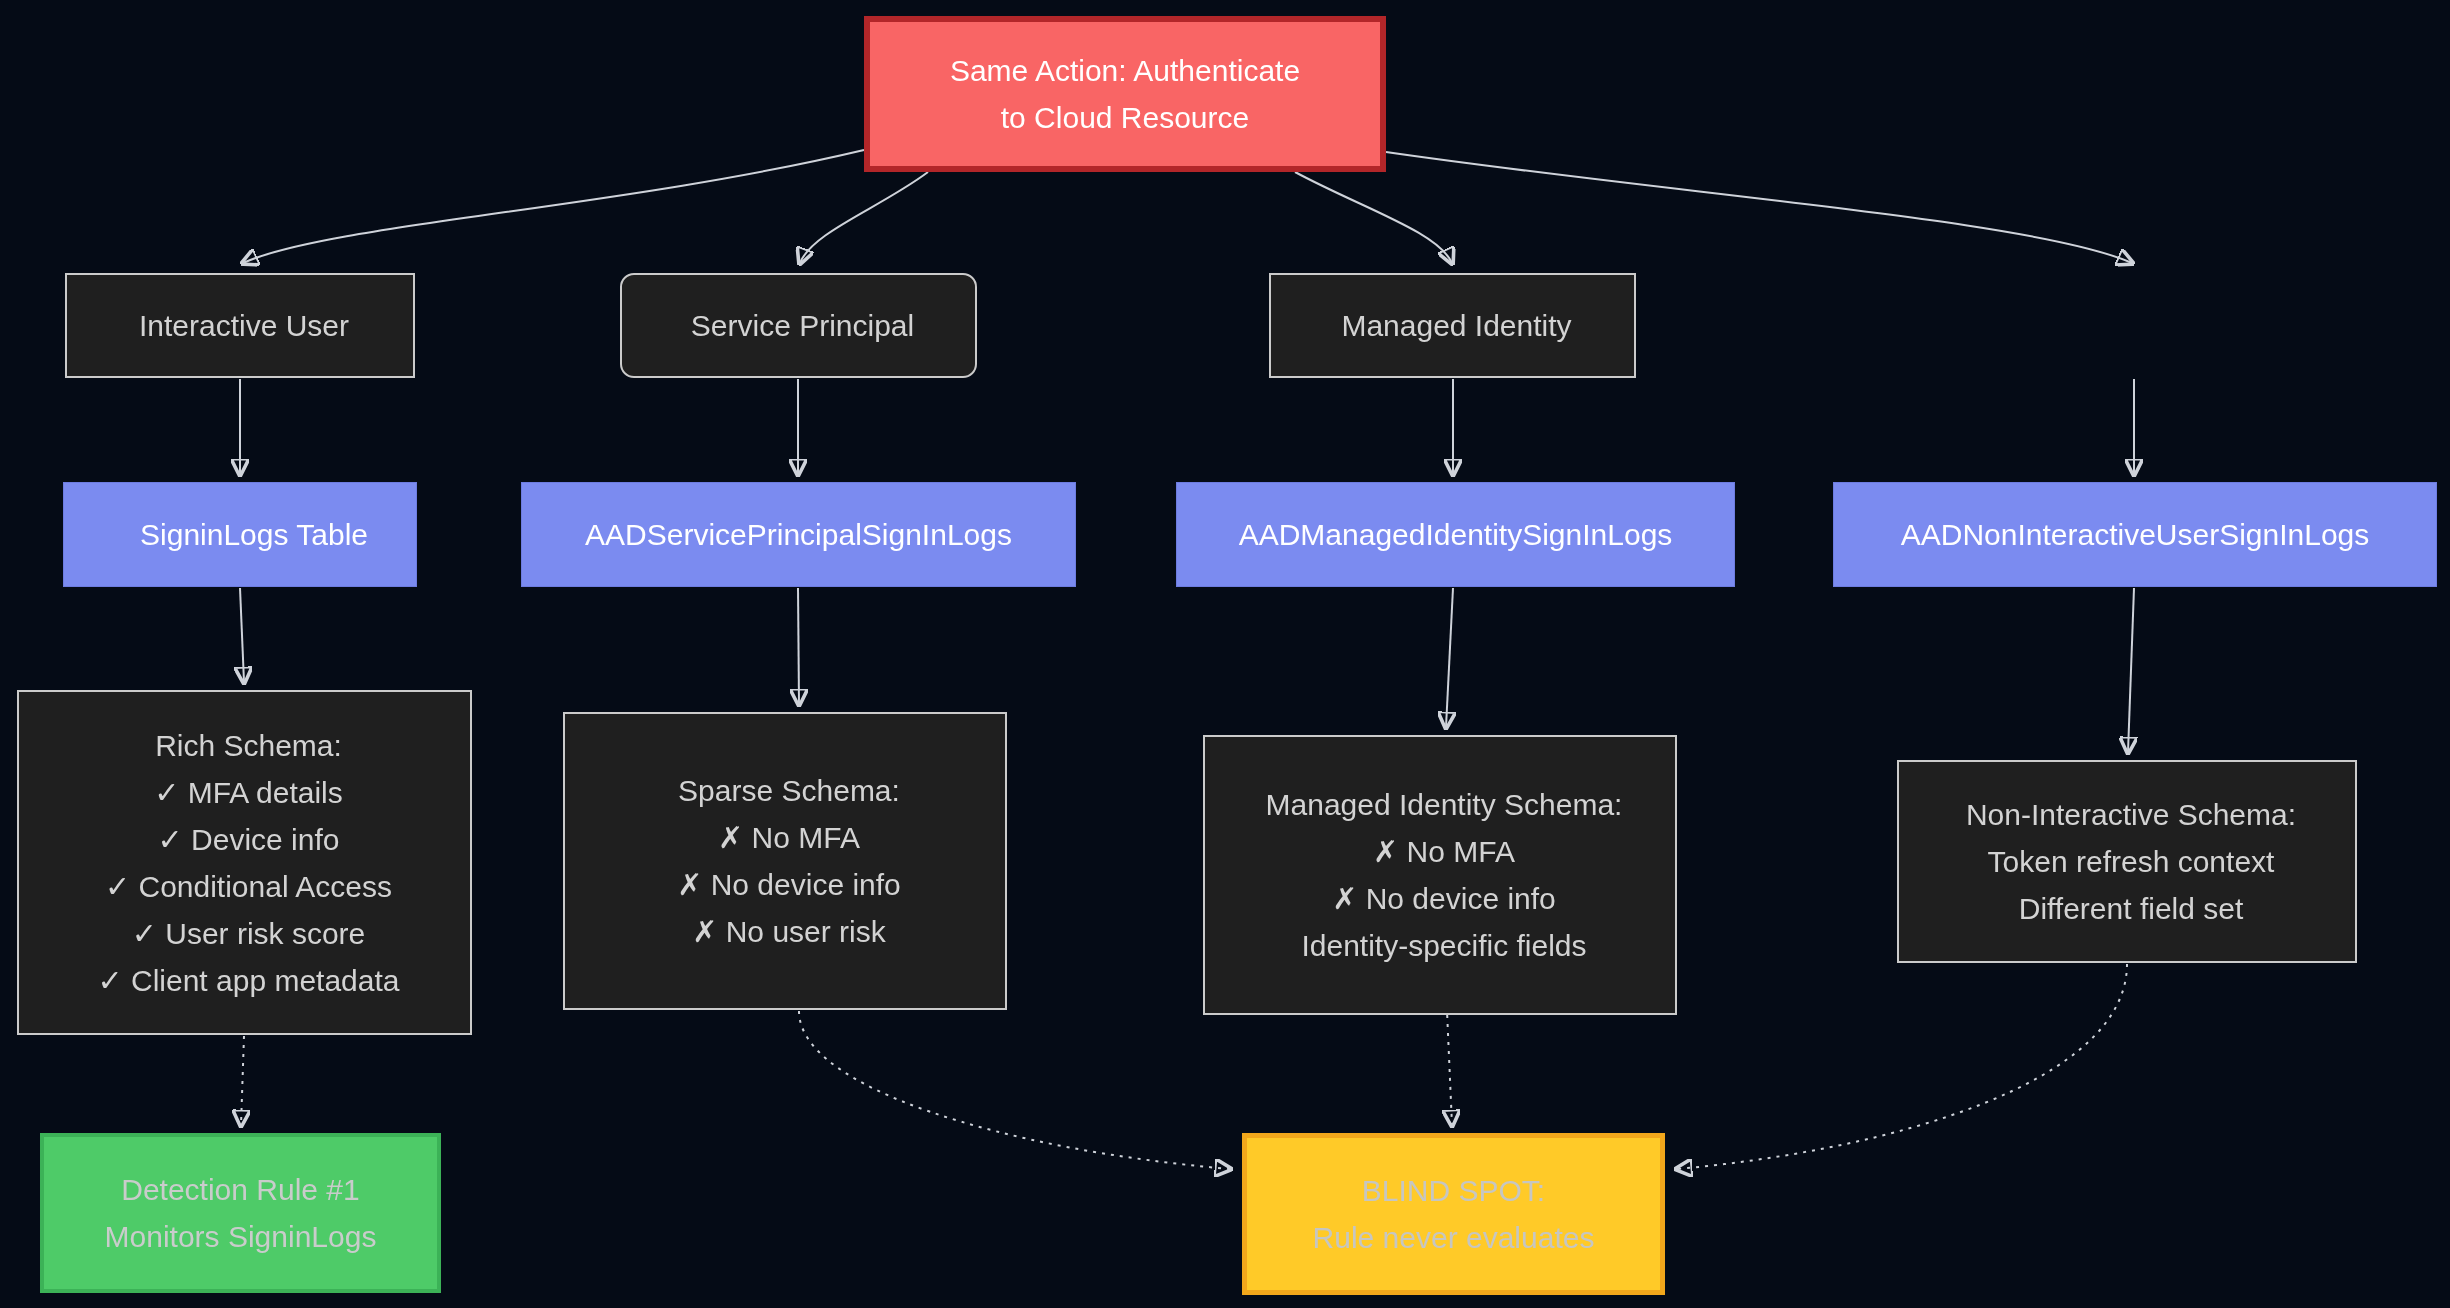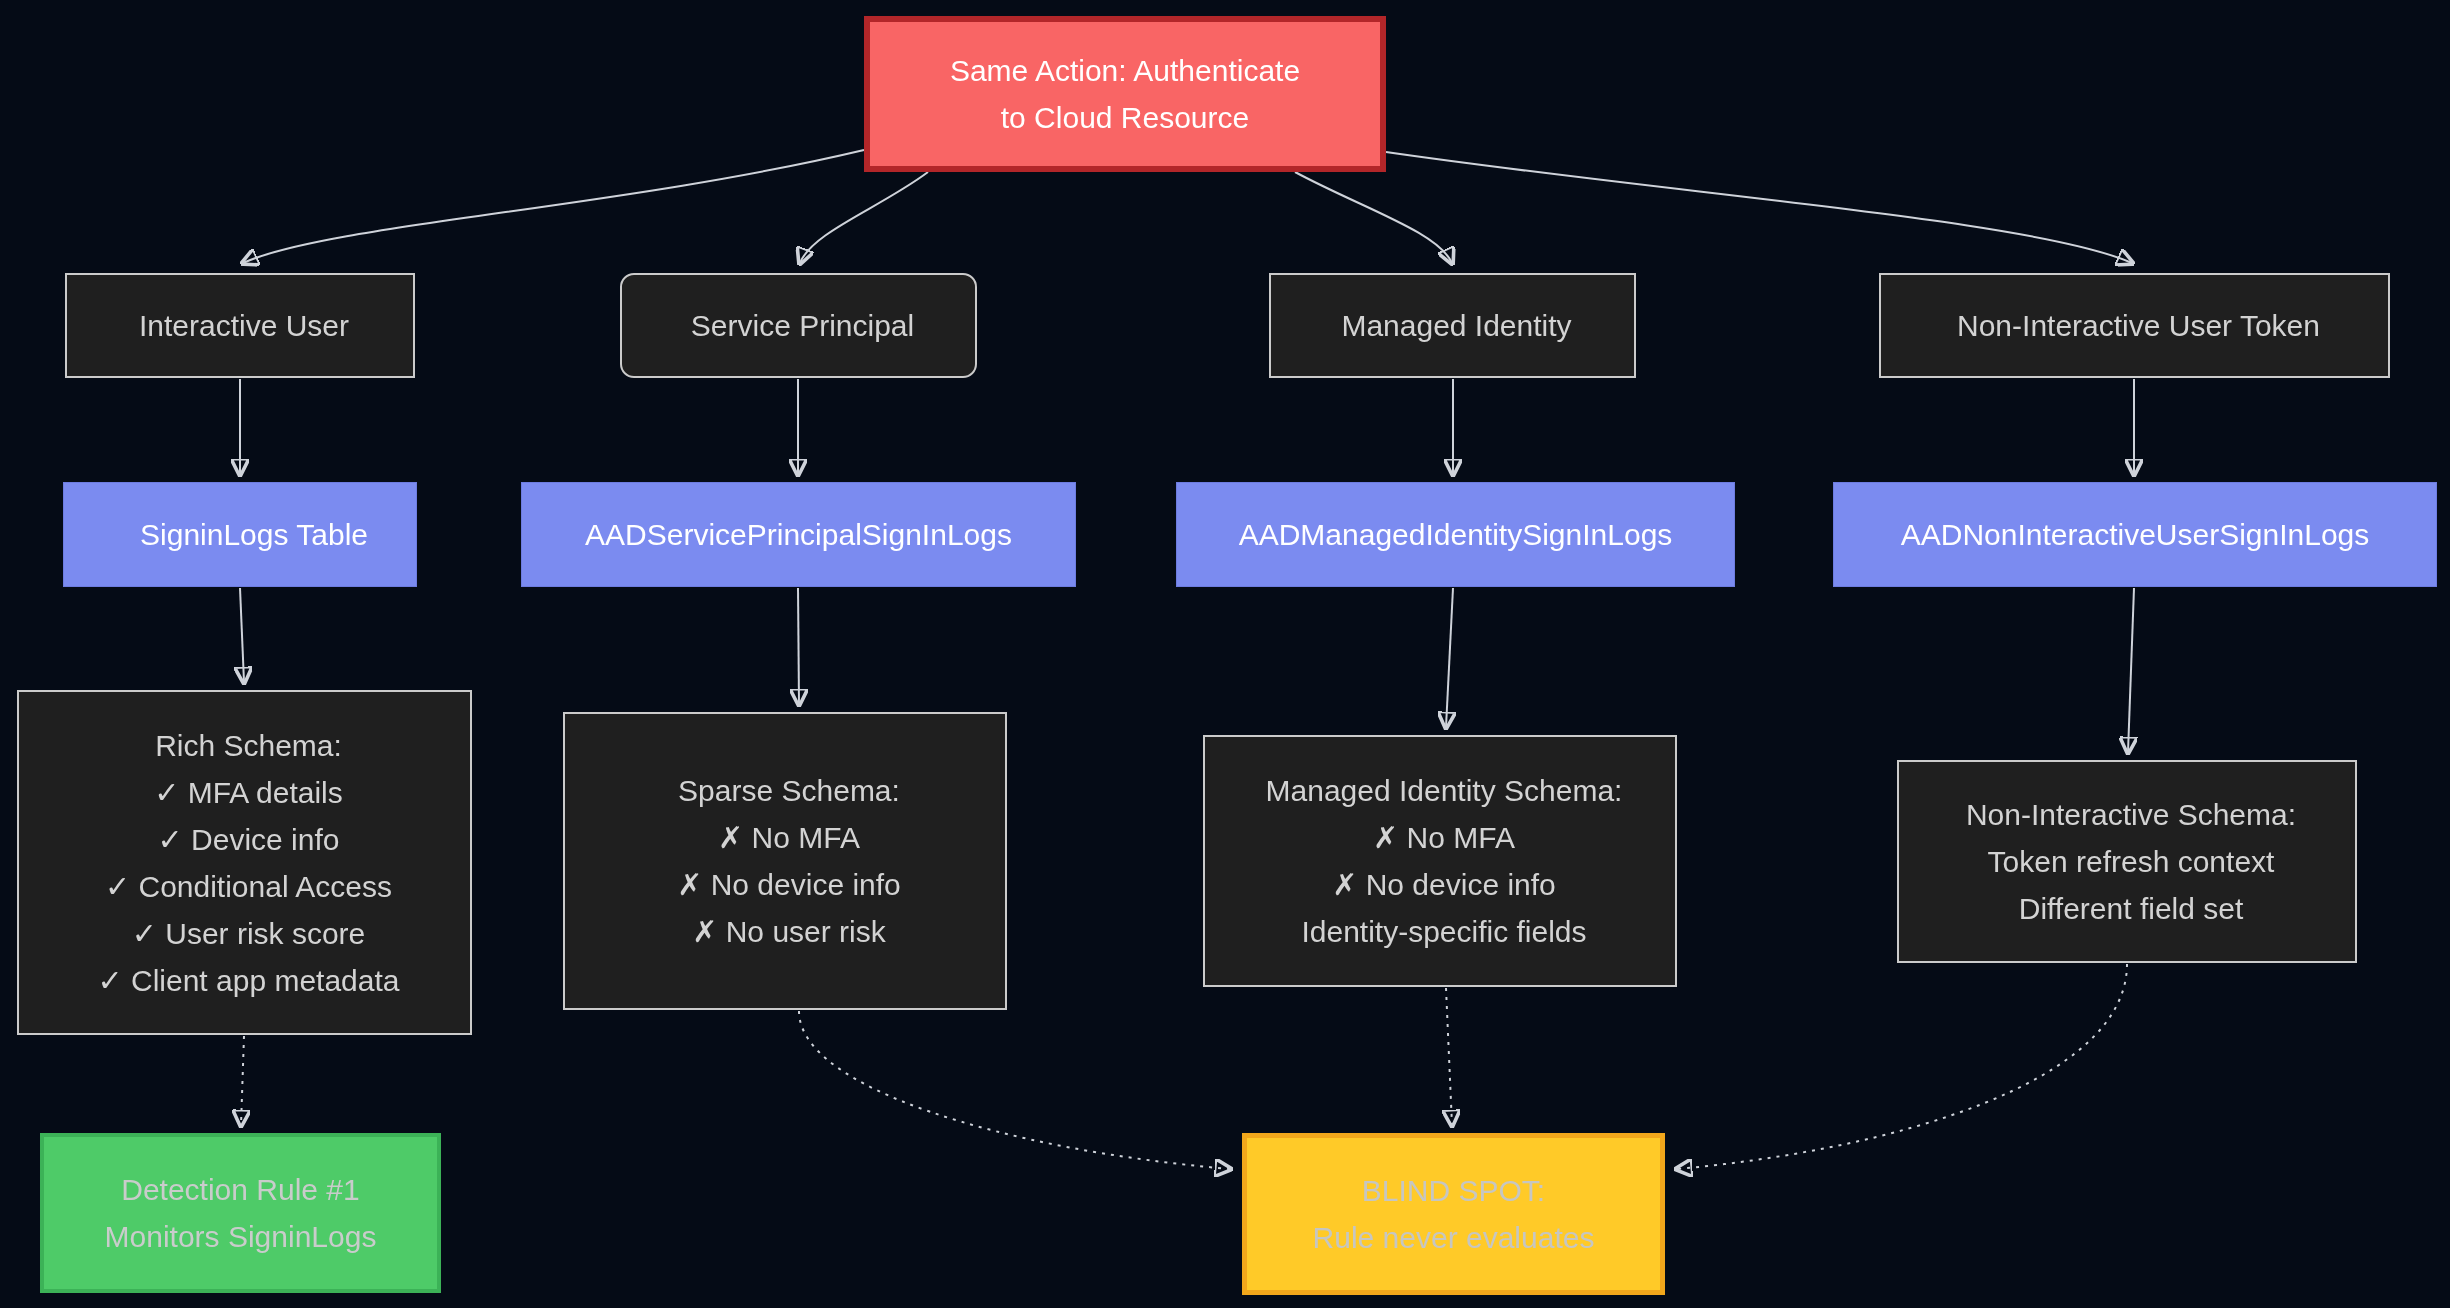--- a/index.html
+++ b/index.html
@@ -70,23 +70,20 @@
 
   <div class="node fill-dark" style="left:65px; top:273px; width:350px; height:105px;">
     <div>Interactive User</div>
   </div>
   <div class="node fill-dark" style="left:620px; top:273px; width:357px; height:105px;border-radius:14px;">
     <div>Service Principal</div>
   </div>
   <div class="node fill-dark" style="left:1269px; top:273px; width:367px; height:105px;">
     <div>Managed Identity</div>
   </div>
-  <div class="node fill-dark" style="left:1879px; top:273px; width:511px; height:105px;">
-    <div>Non-Interactive User Token</div>
-  </div>
 
   <div class="node fill-blue" style="left:63px; top:482px; width:354px; height:105px;padding-left:28px;">
     <div>SigninLogs Table</div>
   </div>
   <div class="node fill-blue" style="left:521px; top:482px; width:555px; height:105px;">
     <div>AADServicePrincipalSignInLogs</div>
   </div>
   <div class="node fill-blue" style="left:1176px; top:482px; width:559px; height:105px;">
     <div>AADManagedIdentitySignInLogs</div>
   </div>
@@ -101,21 +98,21 @@
     <div>✓ Conditional Access</div>
     <div>✓ User risk score</div>
     <div>✓ Client app metadata</div>
   </div>
   <div class="node fill-dark" style="left:563px; top:712px; width:444px; height:298px;">
     <div>Sparse Schema:</div>
     <div>✗ No MFA</div>
     <div>✗ No device info</div>
     <div>✗ No user risk</div>
   </div>
-  <div class="node fill-dark" style="left:1203px; top:735px; width:474px; height:252px;">
+  <div class="node fill-dark" style="left:1203px; top:735px; width:474px; height:280px;">
     <div>Managed Identity Schema:</div>
     <div>✗ No MFA</div>
     <div>✗ No device info</div>
     <div>Identity-specific fields</div>
   </div>
   <div class="node fill-dark" style="left:1897px; top:760px; width:460px; height:203px;">
     <div>Non-Interactive Schema:</div>
     <div>Token refresh context</div>
     <div>Different field set</div>
   </div>

